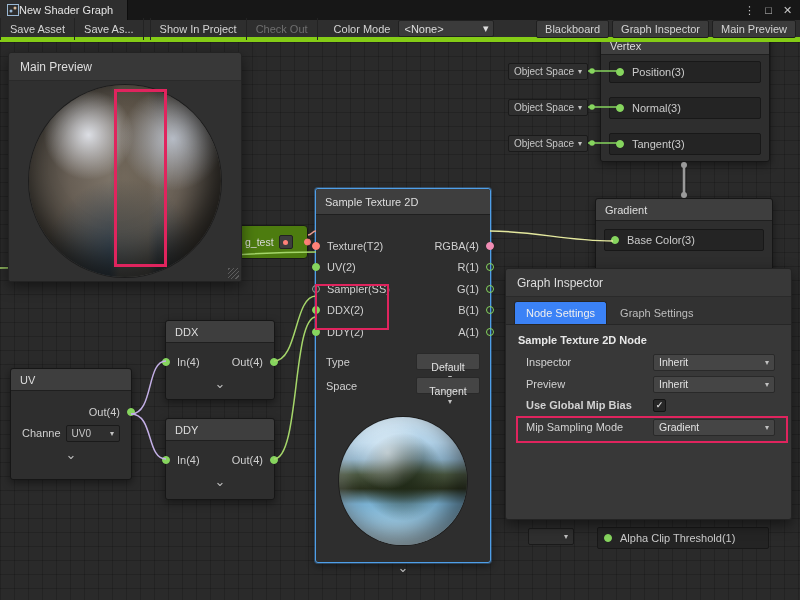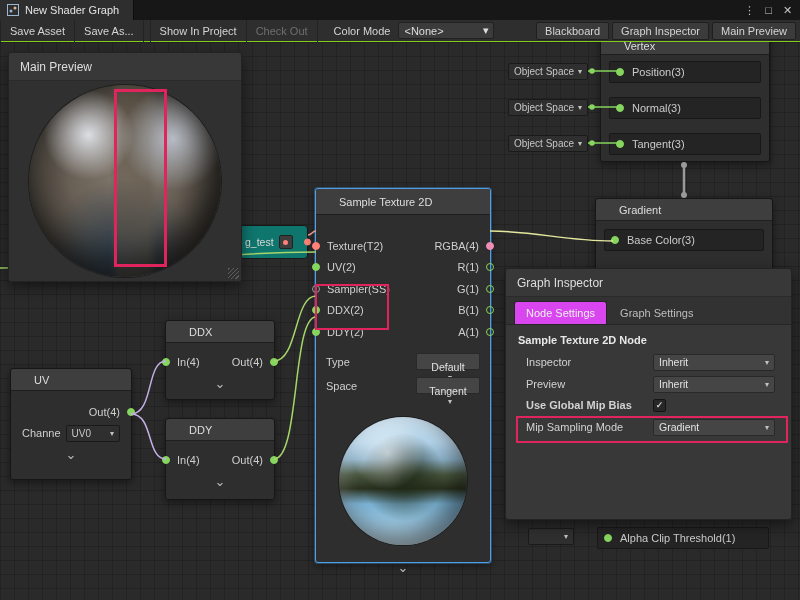--- a/index.html
+++ b/index.html
@@ -1,47 +1,47 @@
 <!DOCTYPE html>
 <html><head>
 <meta charset="utf-8">
 <style>
   * { margin:0; padding:0; box-sizing:border-box; }
   html,body { width:800px; height:600px; background:#222; font-family:"Liberation Sans",sans-serif; }
   .root { position:relative; width:800px; height:600px; overflow:hidden; background:#2b2b2b; }
 
   
   .titlebar { position:absolute; top:0; left:0; right:0; height:20px; background:#171717; display:flex; align-items:center; z-index:10; }
-  .title-tab { display:flex; align-items:center; gap:6px; background:#2e2e2e; height:20px; padding:0 14px 0 7px; border-right:1px solid #0d0d0d; }
+  .title-tab { display:flex; align-items:center; background:#2e2e2e; height:20px; padding:0 14px 0 7px; border-right:1px solid #0d0d0d; }
   .title-text { font-size:11px; color:#e4e4e4; white-space:nowrap; }
   .win-controls { margin-left:auto; display:flex; align-items:center; gap:2px; padding-right:4px; }
   .win-btn { width:17px; height:18px; display:flex; align-items:center; justify-content:center; color:#c8c8c8; font-size:11px; }
 
   
-  .toolbar { position:absolute; top:20px; left:0; right:0; height:22px; background:#2e2e2e; border-bottom:1px solid #84cc16; display:flex; align-items:center; z-index:10; font-size:11px; color:#d4d4d4; }
+  .toolbar { position:absolute; top:20px; left:0; right:0; height:22px; background:#2e2e2e; border-bottom:5px solid #84cc16; display:flex; align-items:center; z-index:10; font-size:11px; color:#d4d4d4; }
   .tb-btn { height:22px; display:flex; align-items:center; padding:0 9px; border-right:1px solid #232323; white-space:nowrap; }
   .tb-btn.first { border-left:1px solid #232323; }
   .tb-btn.disabled { color:#6f6f6f; }
   .tb-gap { width:6px; }
   .cm-label { padding:0 8px 0 16px; white-space:nowrap; }
   .tb-dd { width:96px; height:17px; background:#3b3b3b; border:1px solid #212121; border-radius:2px; display:flex; align-items:center; justify-content:space-between; padding:0 5px; color:#dedede; }
   .tb-right { margin-left:auto; display:flex; gap:3px; padding-right:4px; }
   .tb-boxed { height:18px; background:#3b3b3b; border:1px solid #1f1f1f; border-radius:2px; display:flex; align-items:center; padding:0 8px; white-space:nowrap; }
 
   
   .graph { position:absolute; top:42px; left:0; right:0; bottom:0;
     background-color:#2a2a2a;
     background-image:linear-gradient(rgba(0,0,0,.16) 1px,transparent 1px),linear-gradient(90deg,rgba(0,0,0,.16) 1px,transparent 1px);
     background-size:14px 14px; }
 
   .wires { position:absolute; top:0; left:0; z-index:4; pointer-events:none; }
 
   
   .node { position:absolute; background:#2e2e2e; border:1px solid #161616; border-radius:3px; box-shadow:0 3px 9px rgba(0,0,0,.45); z-index:3; }
-  .node-title { background:#3e3e3e; padding:0 23px; height:22px; display:flex; align-items:center; font-size:11px; color:#dedede; border-bottom:1px solid #1f1f1f; border-radius:3px 3px 0 0; white-space:nowrap; }
+  .node-title { background:#3e3e3e; padding:0 9px; height:22px; display:flex; align-items:center; font-size:11px; color:#dedede; border-bottom:1px solid #1f1f1f; border-radius:3px 3px 0 0; white-space:nowrap; }
   .node.selected { border:1px solid #4f9fe8; box-shadow:0 0 0 1px rgba(79,159,232,.35), 0 3px 9px rgba(0,0,0,.45); }
 
   .bport { position:relative; margin:0 8px; height:22px; background:#242424; border:1px solid #181818; border-radius:2px; display:flex; align-items:center; padding-left:22px; font-size:11px; color:#cbcbcb; white-space:nowrap; }
   .bport .dot { left:6px; top:50%; transform:translateY(-50%); }
 
   .dot { position:absolute; width:8px; height:8px; border-radius:50%; background:#86d55e; border:1px solid #86d55e; }
   .dot.hollow { background:transparent; }
   .dot.red { background:#ff8178; border-color:#ff8178; }
   .dot.pink { background:#f08db4; border-color:#f08db4; }
   .dot.grayh { background:transparent; border-color:#95a395; }
@@ -63,21 +63,21 @@
 
   .st-preview { height:152px; display:flex; align-items:center; justify-content:center; margin-top:8px; }
   .sphere-tex { width:128px; height:128px; border-radius:50%;
     background:
       radial-gradient(circle at 38% 28%, rgba(255,255,255,.55) 0%, rgba(255,255,255,0) 30%),
       radial-gradient(ellipse at 50% 47%, rgba(28,38,20,.92) 0%, rgba(28,38,20,0) 46%),
       linear-gradient(180deg, #c4ddee 0%, #b2d3ea 20%, #8cb0c8 33%, #49563f 45%, #2b321f 56%, #7cb4d6 68%, #9ccbe6 82%, #c8e5f2 100%);
     box-shadow: inset -8px -12px 22px rgba(0,0,0,.5), inset 6px 8px 16px rgba(255,255,255,.22), 0 0 0 1px rgba(0,0,0,.35); }
 
   
-  .prop-pill { position:absolute; left:238px; top:225px; width:70px; height:20px; background:#0f766e; border:1px solid #191919; border-radius:4px; display:flex; align-items:center; gap:5px; padding:16px 6px; z-index:2; }
+  .prop-pill { position:absolute; left:238px; top:225px; width:70px; height:20px; background:#4d7c0f; border:1px solid #191919; border-radius:4px; display:flex; align-items:center; gap:5px; padding:16px 6px; z-index:2; }
   .prop-label { font-size:10.5px; color:#d8d8d8; }
   .prop-chip { width:14px; height:14px; background:#3d3d3d; border:1px solid #222; border-radius:2px; display:flex; align-items:center; justify-content:center; }
   .prop-chip-dot { width:5px; height:5px; border-radius:50%; background:#ff8178; }
   .prop-pill .edge { right:-4px; top:50%; transform:translateY(-50%); width:7px; height:7px; }
 
   
   .panel { position:absolute; background:#383838; border:1px solid #232323; border-radius:3px; box-shadow:0 5px 14px rgba(0,0,0,.5); z-index:5; }
   .panel-hdr { height:28px; display:flex; align-items:center; padding:0 11px; font-size:12px; color:#dedede; border-bottom:1px solid #2a2a2a; white-space:nowrap; }
 
   .mp-body { position:absolute; top:28px; left:0; right:0; bottom:0; background:#303030; display:flex; align-items:center; justify-content:center; border-radius:0 0 3px 3px; overflow:hidden; }
@@ -88,21 +88,21 @@
       linear-gradient(90deg, transparent 42%, rgba(96,86,72,.5) 47%, rgba(96,86,72,.5) 62%, transparent 67%),
       radial-gradient(circle at 48% 88%, rgba(40,58,74,.92) 0%, rgba(40,58,74,0) 38%),
       radial-gradient(circle at 50% 48%, #837a6e 0%, #685f55 40%, #3c3832 70%, #16151a 92%, #0e0e12 100%);
     box-shadow: inset -10px -18px 30px rgba(0,0,0,.55), 0 0 0 1px rgba(0,0,0,.4); }
   .grip { position:absolute; right:2px; bottom:2px; width:11px; height:11px;
     background:repeating-linear-gradient(315deg, transparent 0 2px, #707070 2px 3px); opacity:.7; }
 
   
   .tabs { height:28px; display:flex; align-items:flex-end; background:#323232; border-bottom:1px solid #262626; padding:0 8px; gap:2px; }
   .tab { padding:5px 11px; font-size:11px; color:#bdbdbd; white-space:nowrap; }
-  .tab.active { background:#d946ef; color:#efefef; border:1px solid #252525; border-bottom:none; border-radius:3px 3px 0 0; }
+  .tab.active { background:#3b82f6; color:#efefef; border:1px solid #252525; border-bottom:none; border-radius:3px 3px 0 0; }
   .insp-section { padding:9px 12px 5px; font-size:11px; font-weight:bold; color:#e8e8e8; }
   .insp-row { display:flex; align-items:center; height:22px; padding:0 16px 0 20px; }
   .insp-label { flex:1; font-size:11px; color:#d2d2d2; white-space:nowrap; }
   .insp-dd { width:122px; }
   .cb-wrap { width:122px; display:flex; }
   .checkbox { width:13px; height:13px; background:#272727; border:1px solid #141414; border-radius:2px; color:#cfcfcf; font-size:9px; display:flex; align-items:center; justify-content:center; }
 
   
   .hl { position:absolute; border:3px solid #e0245e; z-index:8; pointer-events:none; }
   .hl.thin { border-width:2px; }

